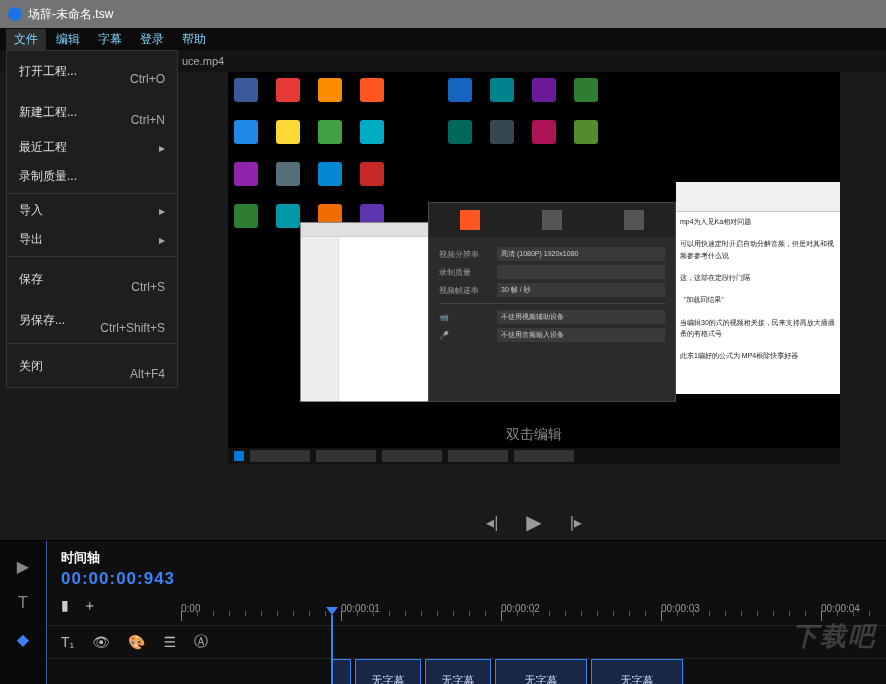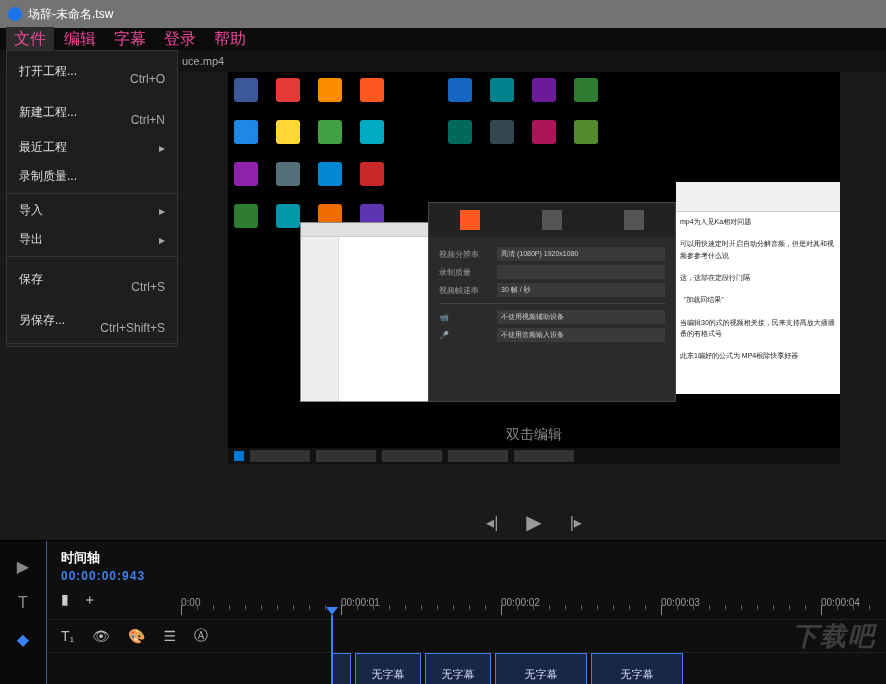--- a/index.html
+++ b/index.html
@@ -31,23 +31,23 @@
 .titlebar-text { color: #fff; font-size: 12px; }
 .menubar {
   height: 22px;
   background: #0b0b0b;
   display: flex;
   align-items: center;
   padding-left: 6px;
   gap: 2px;
 }
 .menubar-item {
-  color: #ec4899;
+  color: #7dd3fc;
   padding: 2px 8px;
-  font-size: 16px;
+  font-size: 12px;
   cursor: pointer;
 }
 .menubar-item.active { background: #2d2d2d; }
 .dropdown {
   position: absolute;
   top: 50px;
   left: 6px;
   width: 172px;
   background: #1e1e1e;
   border: 1px solid #333;
@@ -260,21 +260,21 @@
 .tool-icon.active { color: #3b82f6; }
 .tl-main {
   flex: 1;
   position: relative;
   border-left: 1px solid #3b5998;
 }
 .tl-header {
   padding: 8px 14px 2px;
 }
 .tl-title { color: #fff; font-weight: bold; font-size: 13px; }
-.tl-time { color: #3b82f6; font-size: 12px; font-weight: bold; margin-top: 2px; letter-spacing: 1px; }
+.tl-time { color: #3b82f6; font-size: 17px; font-weight: bold; margin-top: 2px; letter-spacing: 1px; }
 .tl-ruler-row {
   position: relative;
   height: 30px;
   margin-top: 4px;
 }
 .tl-marker-btns {
   position: absolute;
   left: 14px;
   top: 2px;
   display: flex;
@@ -402,20 +402,24 @@
   <div class="dropdown-sep"></div>
   <div class="dropdown-item">
     <span>保存</span>
     <span class="dropdown-shortcut">Ctrl+S</span>
   </div>
   <div class="dropdown-item">
     <span>另保存...</span>
     <span class="dropdown-shortcut">Ctrl+Shift+S</span>
   </div>
   <div class="dropdown-sep"></div>
+  <div class="dropdown-item">
+    <span>关闭</span>
+    <span class="dropdown-shortcut">Alt+F4</span>
+  </div>
 </div>
 
 <div class="preview-header">
   <span>uce.mp4</span>
 </div>
 
 <div class="middle">
   <div class="file-label-area"></div>
   <div class="preview-wrap">
     <div class="preview">

